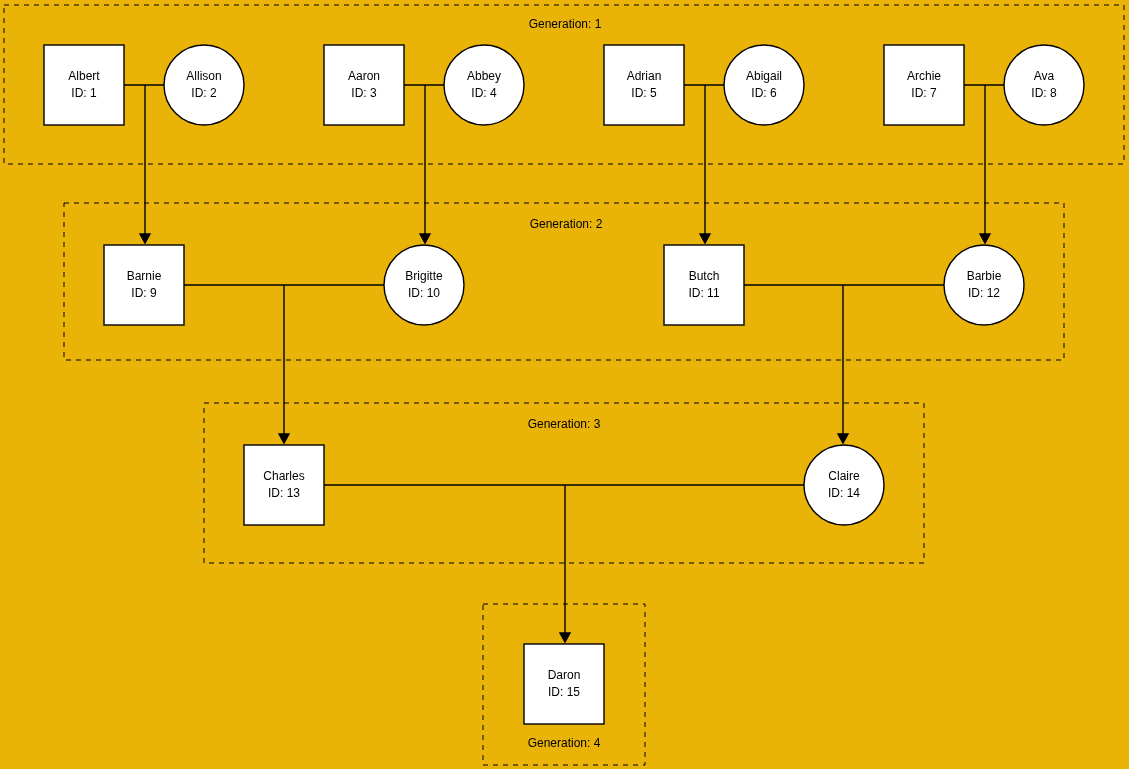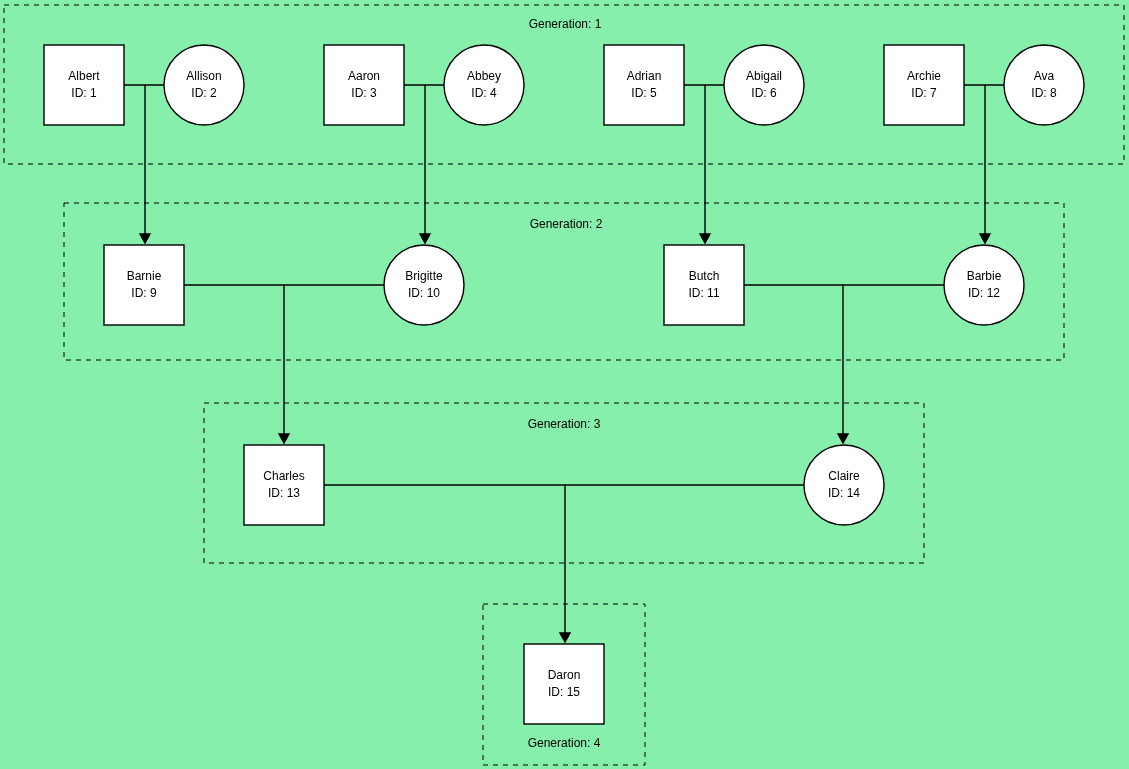--- a/index.html
+++ b/index.html
@@ -4,21 +4,21 @@
 <style>
   html, body {
     margin: 0;
     padding: 0;
     background: #ffffff;
   }
   #diagram-root {
     position: relative;
     width: 1129px;
     height: 769px;
-    background: #86efac;
+    background: #eab308;
     font-family: "Liberation Sans", sans-serif;
     overflow: hidden;
     text-align: right;
   }
   svg#tree-canvas {
     display: block;
     width: 1129px;
     height: 769px;
   }
   .gen-group-rect {

